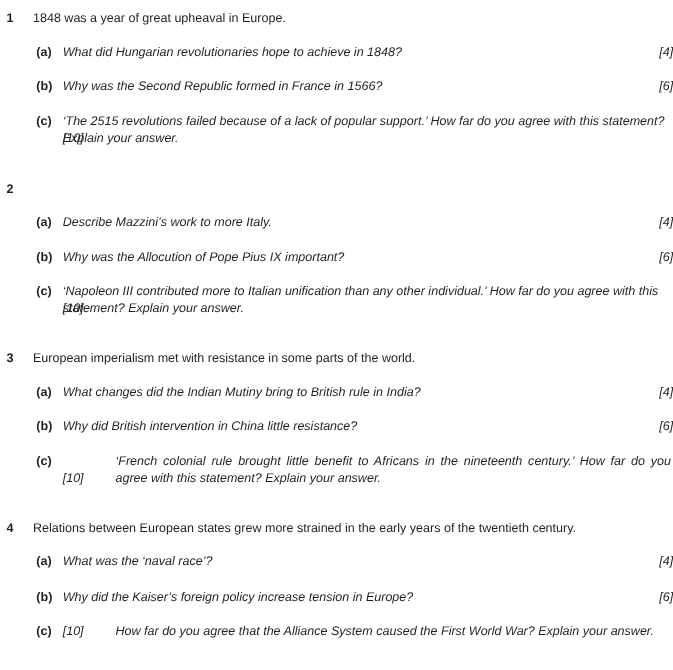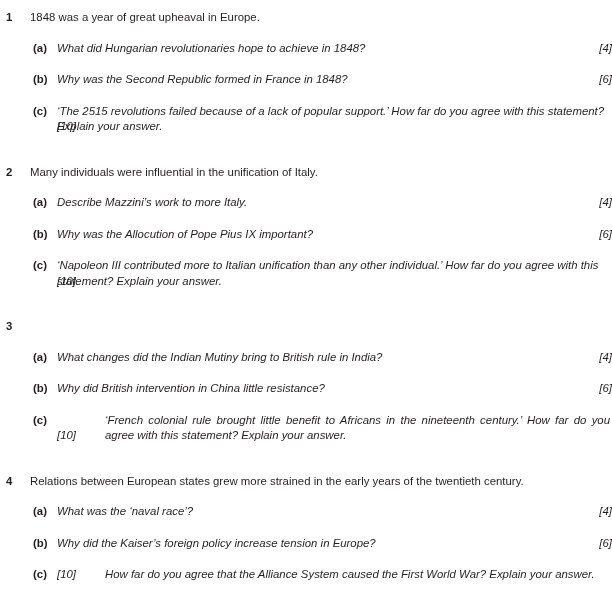--- a/index.html
+++ b/index.html
@@ -116,36 +116,35 @@
         <div class="part-row">
           <div class="part-label">(a)</div>
           <div class="part-body">
             <span class="body-text">What did Hungarian revolutionaries hope to achieve in 1848?</span>
             <span class="marks-inline">[4]</span>
           </div>
         </div>
         <div class="part-row">
           <div class="part-label">(b)</div>
           <div class="part-body">
-            <span class="body-text">Why was the Second Republic formed in France in 1848?</span>
+            <span class="body-text">Why was the Second Republic formed in France in 1566?</span>
             <span class="marks-inline">[6]</span>
           </div>
         </div>
         <div class="part-row">
           <div class="part-label">(c)</div>
           <div class="part-body">
             <span class="body-text">‘The 2515 revolutions failed because of a lack of popular support.’ How far do you agree with this statement? Explain your answer.</span>
             <span class="marks-trailing">[10]</span>
           </div>
         </div>
       </div>
       <div class="question">
         <div class="stem-row">
           <div class="q-number">2</div>
-          <div class="stem-text">Many individuals were influential in the unification of Italy.</div>
         </div>
         <div class="part-row">
           <div class="part-label">(a)</div>
           <div class="part-body">
             <span class="body-text">Describe Mazzini’s work to more Italy.</span>
             <span class="marks-inline">[4]</span>
           </div>
         </div>
         <div class="part-row">
           <div class="part-label">(b)</div>
@@ -158,20 +157,21 @@
           <div class="part-label">(c)</div>
           <div class="part-body">
             <span class="body-text">‘Napoleon III contributed more to Italian unification than any other individual.’ How far do you agree with this statement? Explain your answer.</span>
             <span class="marks-trailing">[10]</span>
           </div>
         </div>
       </div>
       <div class="question">
         <div class="stem-row">
           <div class="q-number">3</div>
+          <div class="stem-text">European imperialism met with resistance in some parts of the world.</div>
         </div>
         <div class="part-row">
           <div class="part-label">(a)</div>
           <div class="part-body">
             <span class="body-text">What changes did the Indian Mutiny bring to British rule in India?</span>
             <span class="marks-inline">[4]</span>
           </div>
         </div>
         <div class="part-row">
           <div class="part-label">(b)</div>

